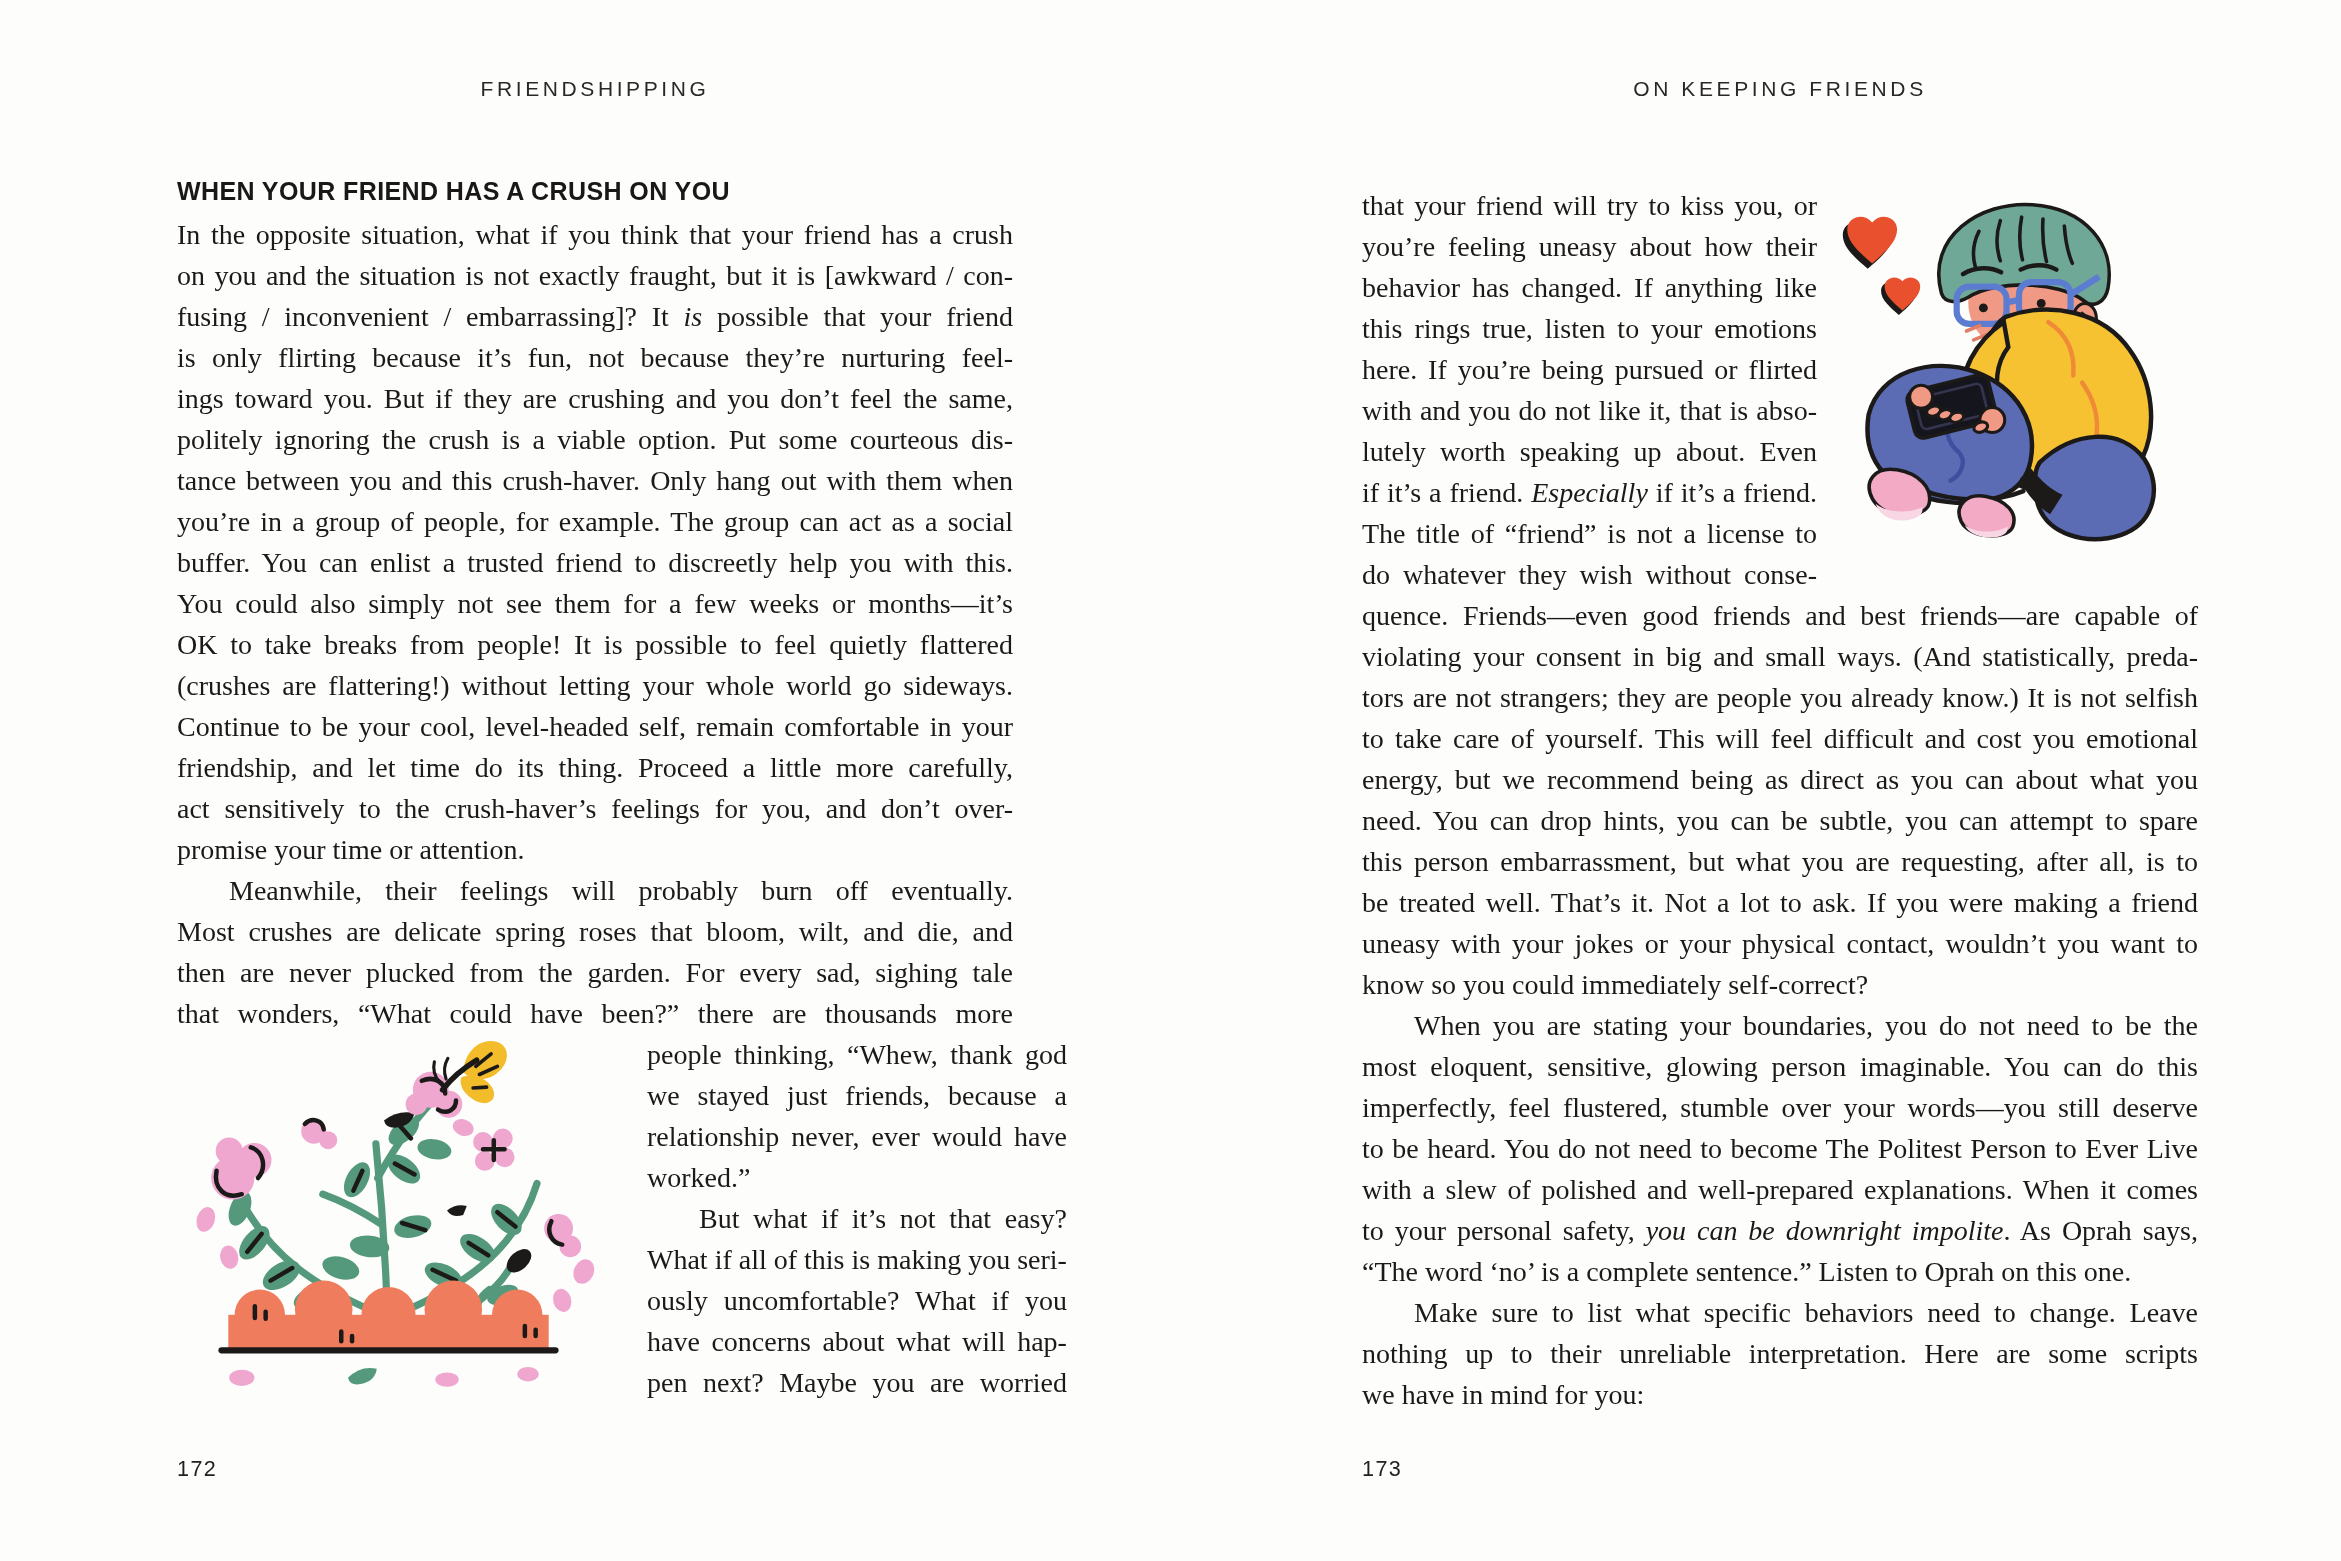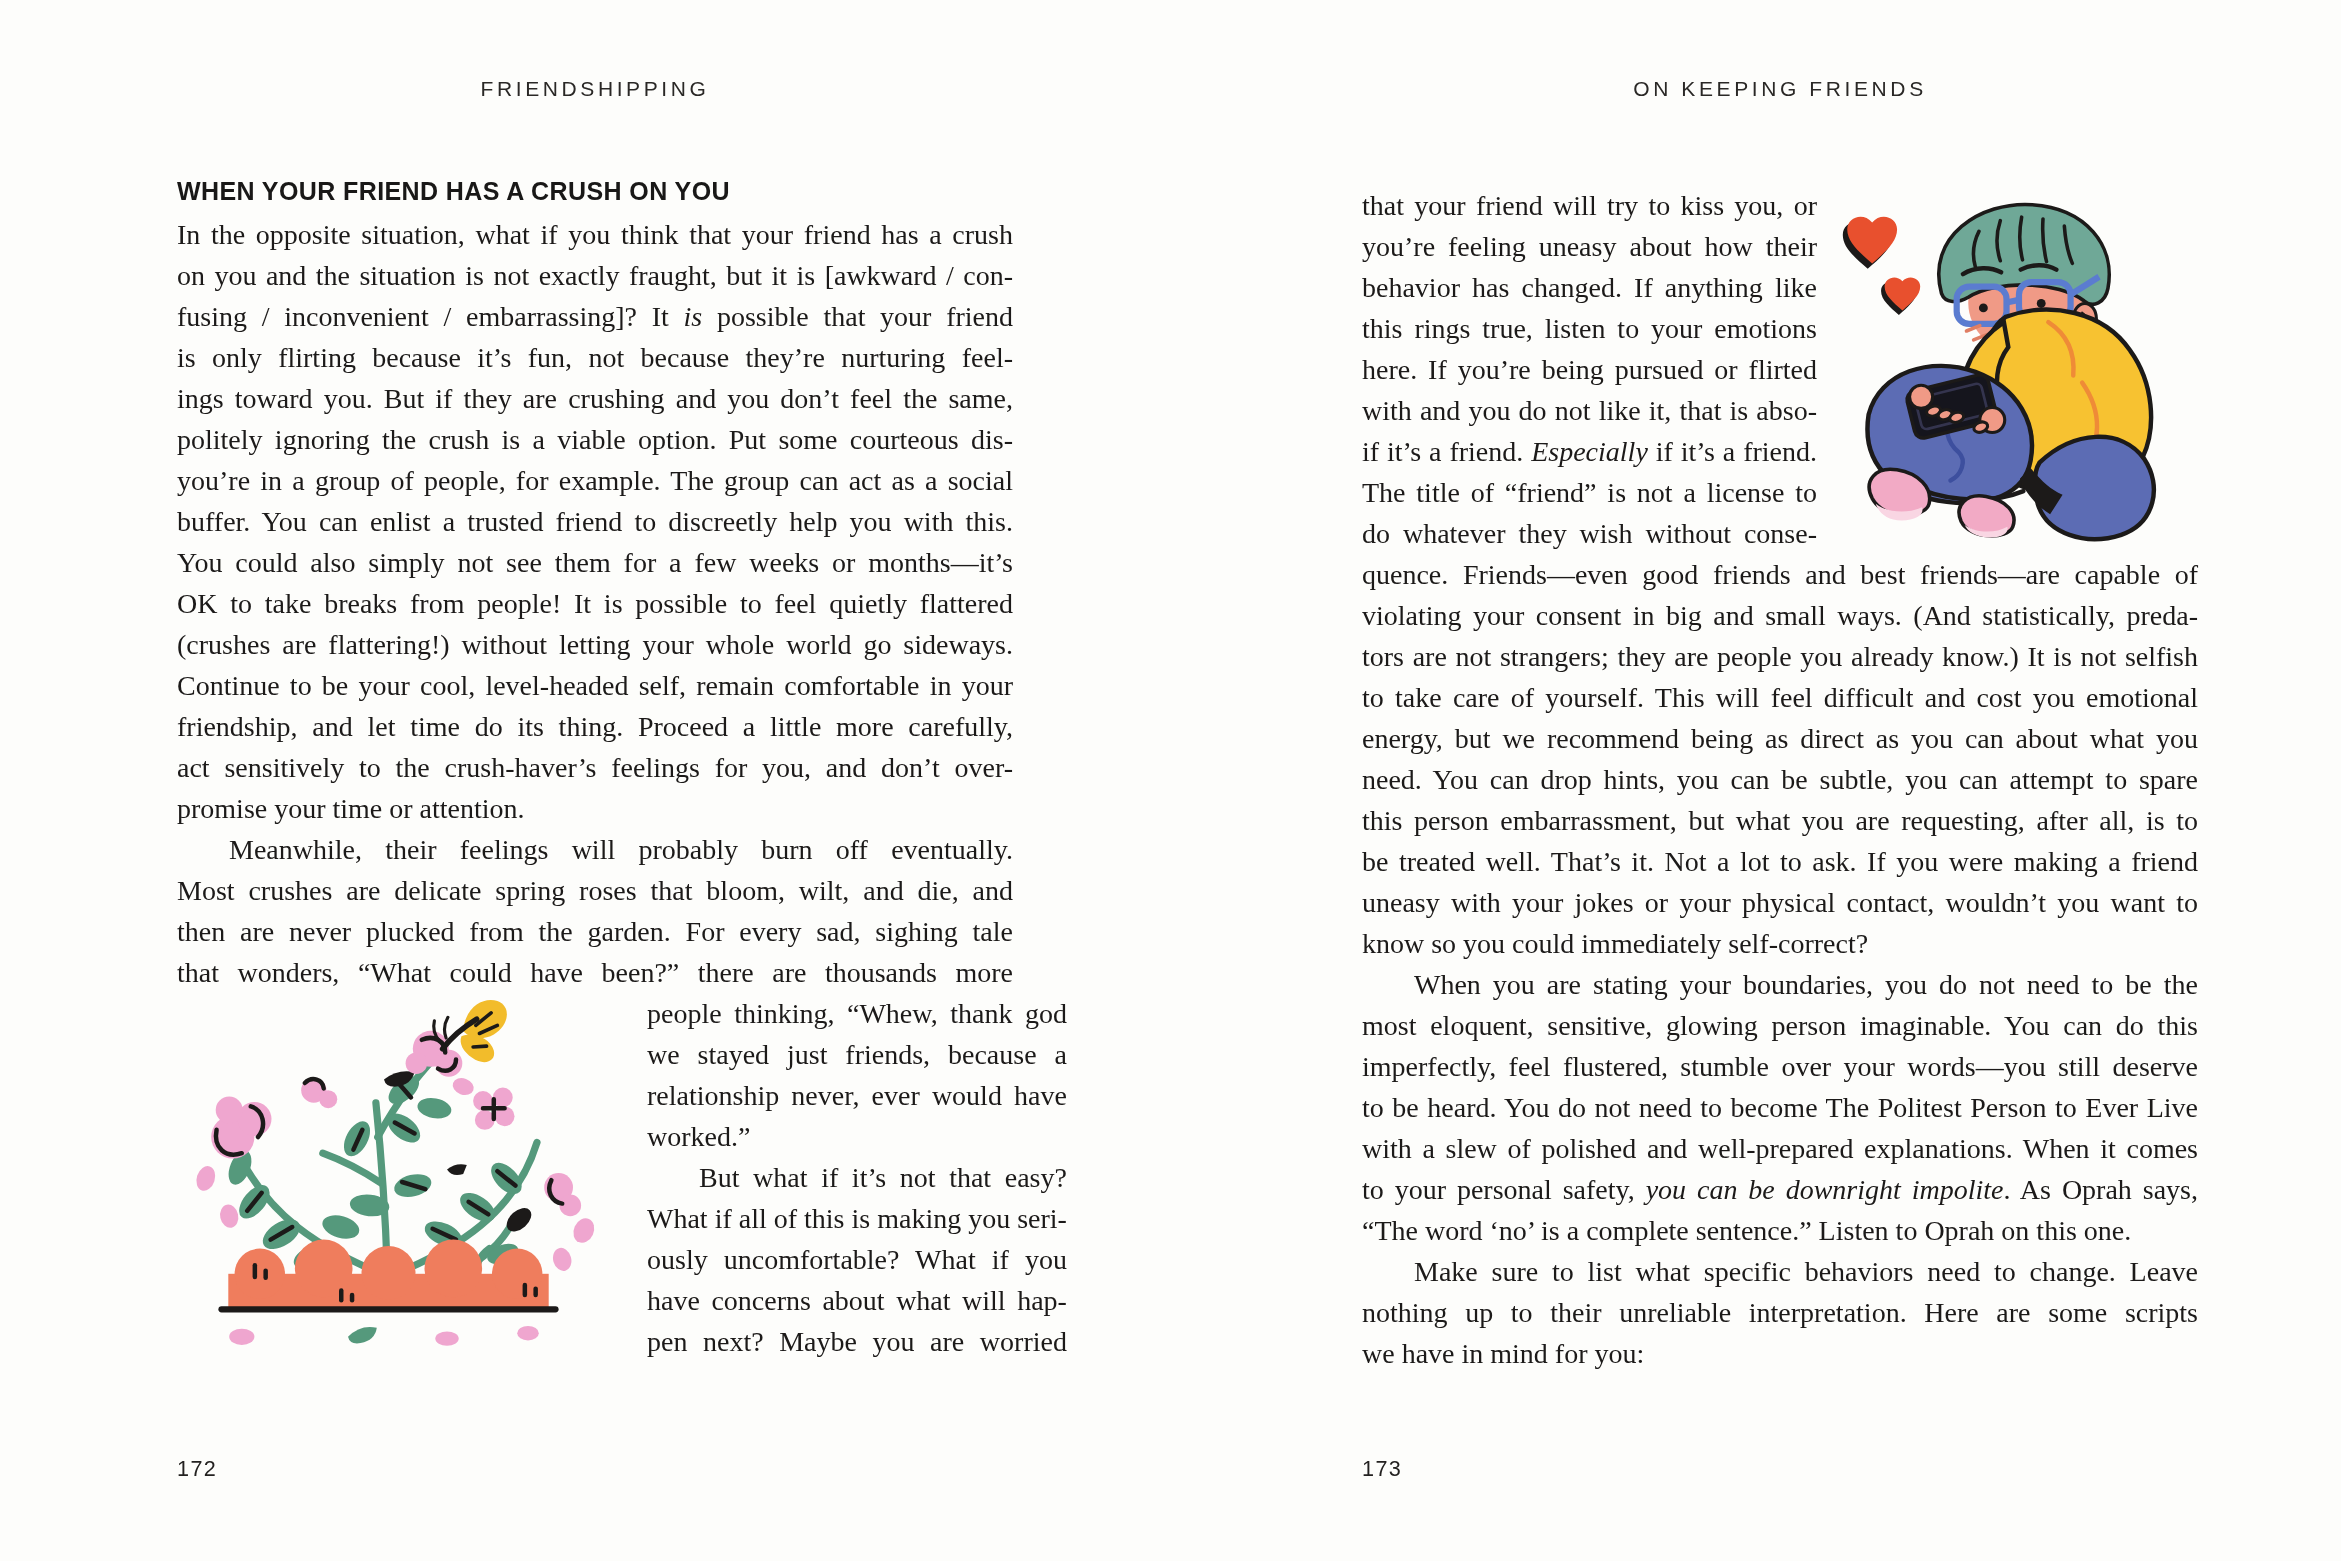--- a/index.html
+++ b/index.html
@@ -76,20 +76,21 @@
     <div class="content content-left">
       <h2 class="section-title">WHEN YOUR FRIEND HAS A CRUSH ON YOU</h2>
 
       <div class="text-block">
           <div class="line">In the opposite situation, what if you think that your friend has a crush</div>
           <div class="line">on you and the situation is not exactly fraught, but it is [awkward / con-</div>
           <div class="line">fusing / inconvenient / embarrassing]? It <em>is</em> possible that your friend</div>
           <div class="line">is only flirting because it’s fun, not because they’re nurturing feel-</div>
           <div class="line">ings toward you. But if they are crushing and you don’t feel the same,</div>
           <div class="line">politely ignoring the crush is a viable option. Put some courteous dis-</div>
+          <div class="line">tance between you and this crush-haver. Only hang out with them when</div>
           <div class="line">you’re in a group of people, for example. The group can act as a social</div>
           <div class="line">buffer. You can enlist a trusted friend to discreetly help you with this.</div>
           <div class="line">You could also simply not see them for a few weeks or months—it’s</div>
           <div class="line">OK to take breaks from people! It is possible to feel quietly flattered</div>
           <div class="line">(crushes are flattering!) without letting your whole world go sideways.</div>
           <div class="line">Continue to be your cool, level-headed self, remain comfortable in your</div>
           <div class="line">friendship, and let time do its thing. Proceed a little more carefully,</div>
           <div class="line">act sensitively to the crush-haver’s feelings for you, and don’t over-</div>
           <div class="line end">promise your time or attention.</div>
           <div class="line ind">Meanwhile, their feelings will probably burn off eventually.</div>
@@ -249,20 +250,21 @@
 
     <div class="content content-right">
       <div class="wrap-row">
         <div class="text-block narrow-right">
             <div class="line">that your friend will try to kiss you, or</div>
             <div class="line">you’re feeling uneasy about how their</div>
             <div class="line">behavior has changed. If anything like</div>
             <div class="line">this rings true, listen to your emotions</div>
             <div class="line">here. If you’re being pursued or flirted</div>
             <div class="line">with and you do not like it, that is abso-</div>
+            <div class="line">lutely worth speaking up about. Even</div>
             <div class="line">if it’s a friend. <em>Especially</em> if it’s a friend.</div>
             <div class="line">The title of “friend” is not a license to</div>
             <div class="line">do whatever they wish without conse-</div>
           </div>
 
         <figure class="fig fig-person" style="margin:0;">
           <svg width="347" height="365" viewBox="0 0 390 410" xmlns="http://www.w3.org/2000/svg">
 
             <g>
               <path d="M57,94 C43,82 29,70 29,56 C29,42 47,36 57,48 C67,36 85,42 85,56 C85,70 71,82 57,94 Z" fill="var(--ink)"></path>

